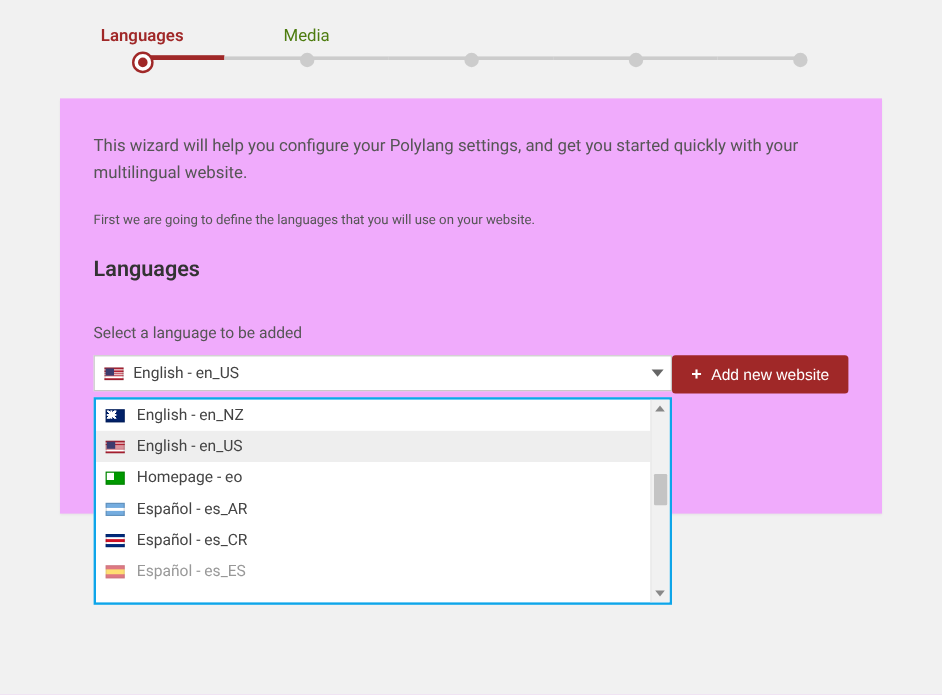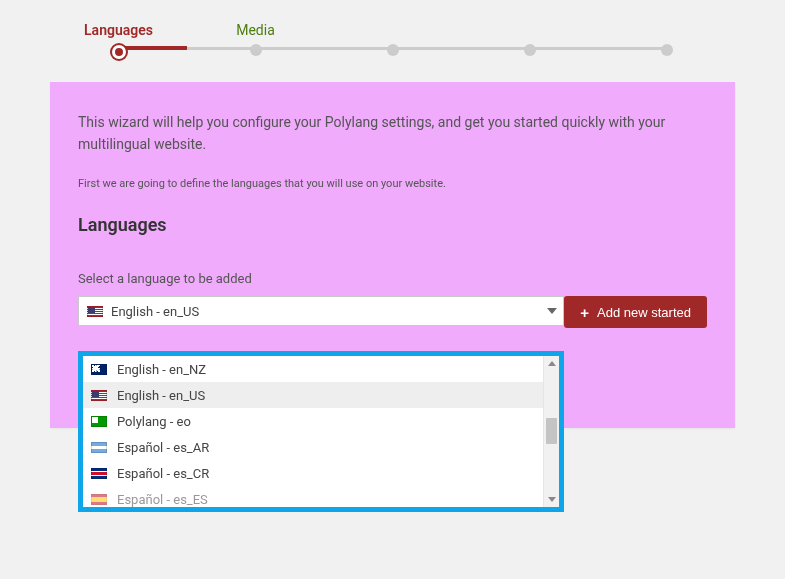--- a/index.html
+++ b/index.html
@@ -101,38 +101,37 @@
       border-top: 6px solid #666;
     }
 
     
     .dropdown {
       position: absolute;
       top: 35px;
       left: 0;
       right: 0;
       background: #fff;
-      border: 5px solid #0ea5e9;
+      border: 2px solid #0ea5e9;
       max-height: 232px;
       overflow: hidden;
       z-index: 10;
       display: flex;
-      margin-top: 20px;
     }
     .dropdown-list { flex: 1; overflow: hidden; }
     .dropdown-item {
       display: flex;
       align-items: center;
       padding: 5.5px 8px;
       font-size: 13px;
       color: #444;
       cursor: pointer;
     }
     .dropdown-item.highlight { background: #eeeeee; }
-    .dropdown-item:last-child { opacity: 0.55; padding-bottom: 0; }
+    .dropdown-item:last-child { opacity: 0.55; padding-bottom: 18px; }
     .dropdown-item .flag { margin-right: 10px; flex-shrink: 0; }
 
     
     .scrollbar {
       width: 16px;
       background: #f1f1f1;
       position: relative;
       border-left: 1px solid #e6e6e6;
     }
     .scroll-arrow {
@@ -264,21 +263,21 @@
             <div class="dropdown-item">
               <span class="flag flag-nz"></span>
               <span>English - en_NZ</span>
             </div>
             <div class="dropdown-item highlight">
               <span class="flag flag-us"></span>
               <span>English - en_US</span>
             </div>
             <div class="dropdown-item">
               <span class="flag flag-eo"></span>
-              <span>Polylang - eo</span>
+              <span>Homepage - eo</span>
             </div>
             <div class="dropdown-item">
               <span class="flag flag-ar"></span>
               <span>Español - es_AR</span>
             </div>
             <div class="dropdown-item">
               <span class="flag flag-cr"></span>
               <span>Español - es_CR</span>
             </div>
             <div class="dropdown-item">
@@ -293,16 +292,16 @@
           <div class="scroll-thumb"></div>
           <div class="scroll-arrow down">
               <span class="tri"></span>
             </div>
         </div>
       </div>
     </div>
 
     <button class="add-btn">
       <span class="plus">+</span>
-      <span>Add new started</span>
+      <span>Add new website</span>
     </button>
   </div>
 </div>
 
 </body></html>

